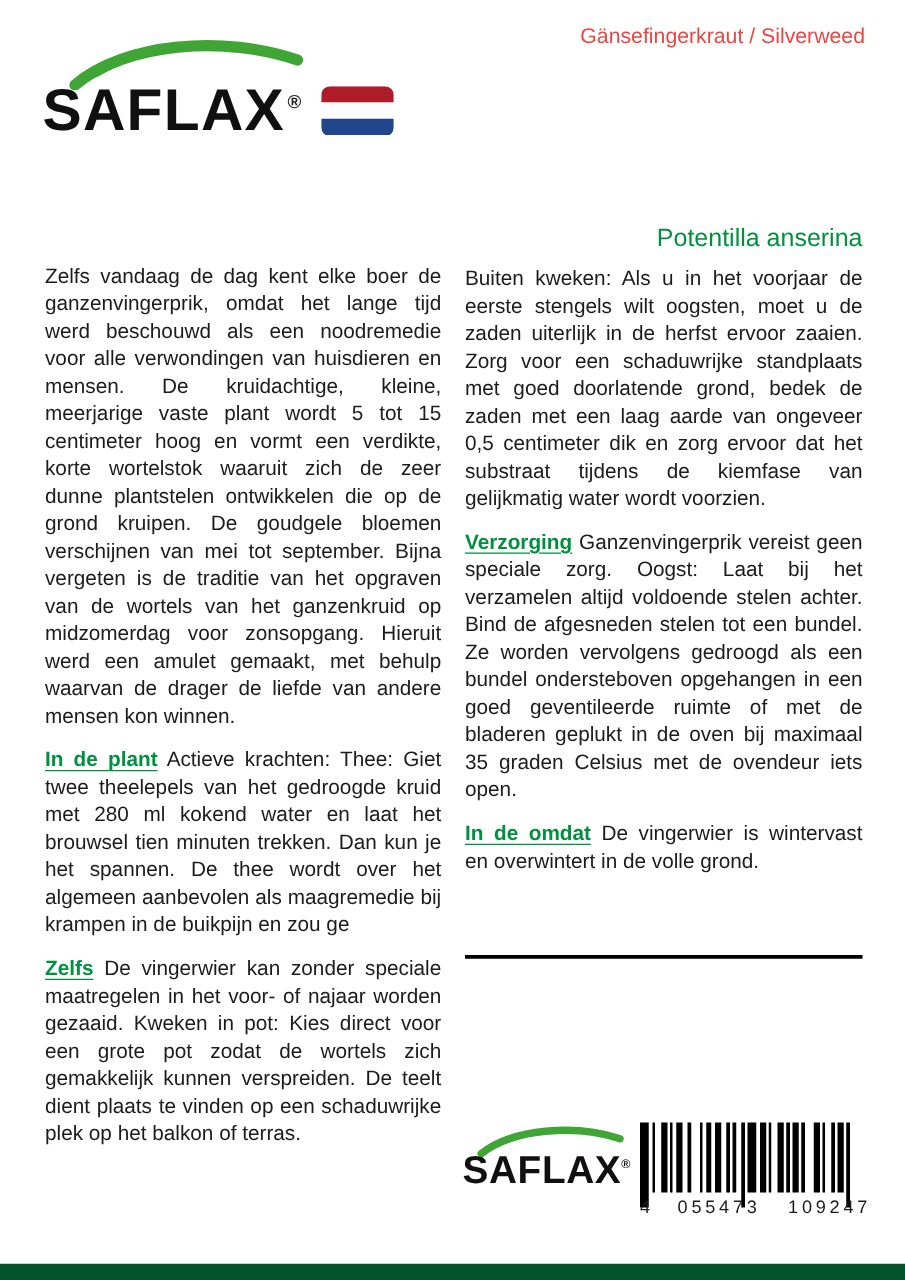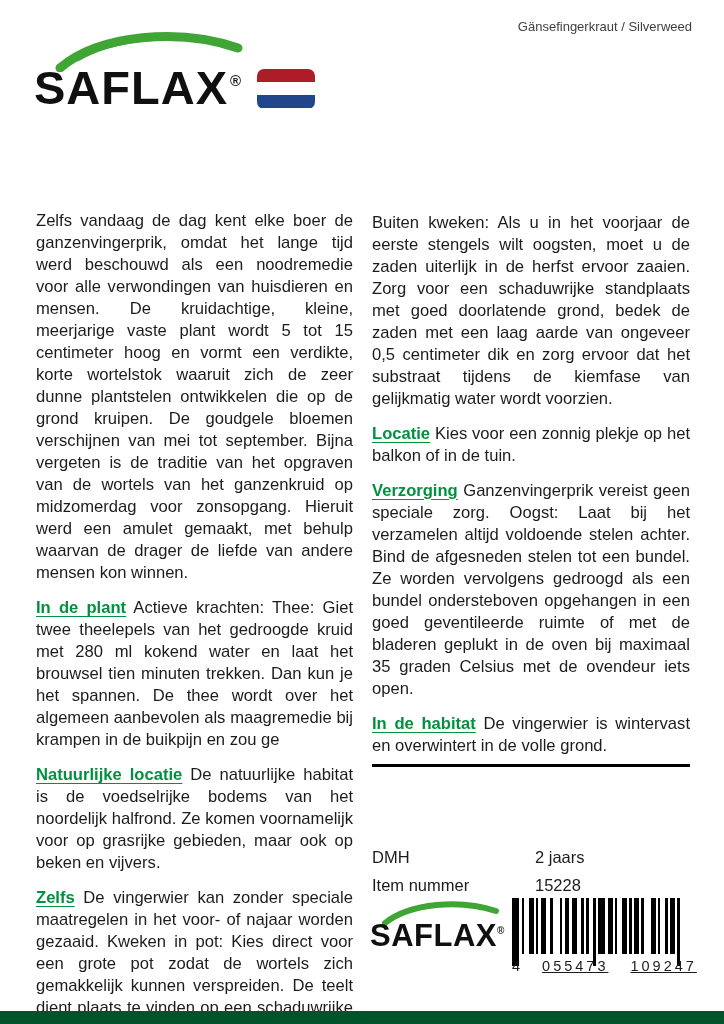--- a/index.html
+++ b/index.html
@@ -1,20 +1,20 @@
 <!DOCTYPE html>
 <html lang="nl"><head>
 <meta charset="utf-8">
 <style>
   html,body{margin:0;padding:0;background:#ffffff;}
   .page{
     position:relative;width:724px;height:1024px;background:#fff;
     font-family:"Liberation Sans",sans-serif;color:#1c1c1c;overflow:hidden;
   }
-  .top-note{position:absolute;top:19px;right:32px;font-size:13px;color:#404040;}
+  .top-note{position:absolute;top:19px;right:32px;font-size:17px;color:#ef4444;}
 
   
   .logo{position:absolute;top:26px;left:34px;}
   .logo svg{display:block;margin:0 0 -8px 18px;}
   .logo-row{display:flex;align-items:center;gap:16px;}
   .brand{font-size:47px;font-weight:bold;letter-spacing:1px;color:#101010;line-height:1;}
   .reg{font-size:15px;font-weight:bold;vertical-align:18px;margin-left:2px;}
   .flag{width:58px;height:40px;border-radius:7px;overflow:hidden;display:flex;flex-direction:column;margin-top:2px;}
   .flag .red{flex:1;background:#AE1C28;}
   .flag .white{flex:1;background:#fdfdfd;}
@@ -41,21 +41,21 @@
   .brand-small{font-size:31px;font-weight:bold;letter-spacing:.5px;color:#101010;line-height:1;}
   .reg-small{font-size:10px;font-weight:bold;vertical-align:12px;}
 
   .barcode{position:absolute;left:512px;top:898px;width:182px;}
   .barcode-bars{display:flex;height:56px;align-items:flex-start;}
   .barcode-bars span{display:block;height:56px;}
   .barcode-bars .bar{background:#000;}
   .barcode-bars .space{background:transparent;}
   .barcode-bars .guard{height:68px;}
   .barcode-digits{display:flex;gap:22px;font-size:14.5px;margin-top:4px;}
-  .barcode-digits .grp{letter-spacing:3px;text-decoration:underline;}
+  .barcode-digits .grp{letter-spacing:3px;}
 
   .footer{position:absolute;left:0;right:0;bottom:0;height:13px;background:#00532b;}
 </style>
 </head>
 <body>
 
 <div class="page">
 
   <div class="top-note">Gänsefingerkraut / Silverweed</div>
 
@@ -69,47 +69,36 @@
         <span class="brand">SAFLAX</span><span class="reg">®</span>
       </div>
       <div class="flag">
         <div class="red"></div>
         <div class="white"></div>
         <div class="blue"></div>
       </div>
     </div>
   </div>
 
+  <div class="subtitle">Potentilla anserina</div>
 
   <div class="col col-left">
     <p>Zelfs vandaag de dag kent elke boer de ganzenvingerprik, omdat het lange tijd werd beschouwd als een noodremedie voor alle verwondingen van huisdieren en mensen. De kruidachtige, kleine, meerjarige vaste plant wordt 5 tot 15 centimeter hoog en vormt een verdikte, korte wortelstok waaruit zich de zeer dunne plantstelen ontwikkelen die op de grond kruipen. De goudgele bloemen verschijnen van mei tot september. Bijna vergeten is de traditie van het opgraven van de wortels van het ganzenkruid op midzomerdag voor zonsopgang. Hieruit werd een amulet gemaakt, met behulp waarvan de drager de liefde van andere mensen kon winnen.</p>
     <p><span class="sec-h">In de plant</span> <span>Actieve krachten: Thee: Giet twee theelepels van het gedroogde kruid met 280 ml kokend water en laat het brouwsel tien minuten trekken. Dan kun je het spannen. De thee wordt over het algemeen aanbevolen als maagremedie bij krampen in de buikpijn en zou ge</span></p>
-    <p><span class="sec-h">Natuurlijke locatie</span> <span>De natuurlijke habitat is de voedselrijke bodems van het noordelijk halfrond. Ze komen voornamelijk voor op grasrijke gebieden, maar ook op beken en vijvers.</span></p>
     <p><span class="sec-h">Zelfs</span> <span>De vingerwier kan zonder speciale maatregelen in het voor- of najaar worden gezaaid. Kweken in pot: Kies direct voor een grote pot zodat de wortels zich gemakkelijk kunnen verspreiden. De teelt dient plaats te vinden op een schaduwrijke plek op het balkon of terras.</span></p>
   </div>
 
   <div class="col col-right">
     <p>Buiten kweken: Als u in het voorjaar de eerste stengels wilt oogsten, moet u de zaden uiterlijk in de herfst ervoor zaaien. Zorg voor een schaduwrijke standplaats met goed doorlatende grond, bedek de zaden met een laag aarde van ongeveer 0,5 centimeter dik en zorg ervoor dat het substraat tijdens de kiemfase van gelijkmatig water wordt voorzien.</p>
-    <p><span class="sec-h">Locatie</span> <span>Kies voor een zonnig plekje op het balkon of in de tuin.</span></p>
     <p><span class="sec-h">Verzorging</span> <span>Ganzenvingerprik vereist geen speciale zorg. Oogst: Laat bij het verzamelen altijd voldoende stelen achter. Bind de afgesneden stelen tot een bundel. Ze worden vervolgens gedroogd als een bundel ondersteboven opgehangen in een goed geventileerde ruimte of met de bladeren geplukt in de oven bij maximaal 35 graden Celsius met de ovendeur iets open.</span></p>
-    <p><span class="sec-h">In de habitat</span> <span>De vingerwier is wintervast en overwintert in de volle grond.</span></p>
+    <p><span class="sec-h">In de omdat</span> <span>De vingerwier is wintervast en overwintert in de volle grond.</span></p>
   </div>
 
   <div class="divider"></div>
 
-  <div class="meta">
-    <div class="meta-row">
-      <span class="meta-label">DMH</span>
-      <span class="meta-value">2 jaars</span>
-    </div>
-    <div class="meta-row">
-      <span class="meta-label">Item nummer</span>
-      <span class="meta-value">15228</span>
-    </div>
-  </div>
 
   <div class="logo-small">
     <svg width="124" height="28" viewBox="0 0 124 28">
       <path d="M5,25 C30,5 80,1 116,13" fill="none" stroke="#3FA535" stroke-width="6" stroke-linecap="round"></path>
     </svg>
     <div>
       <span class="brand-small">SAFLAX</span><span class="reg-small">®</span>
     </div>
   </div>
 

